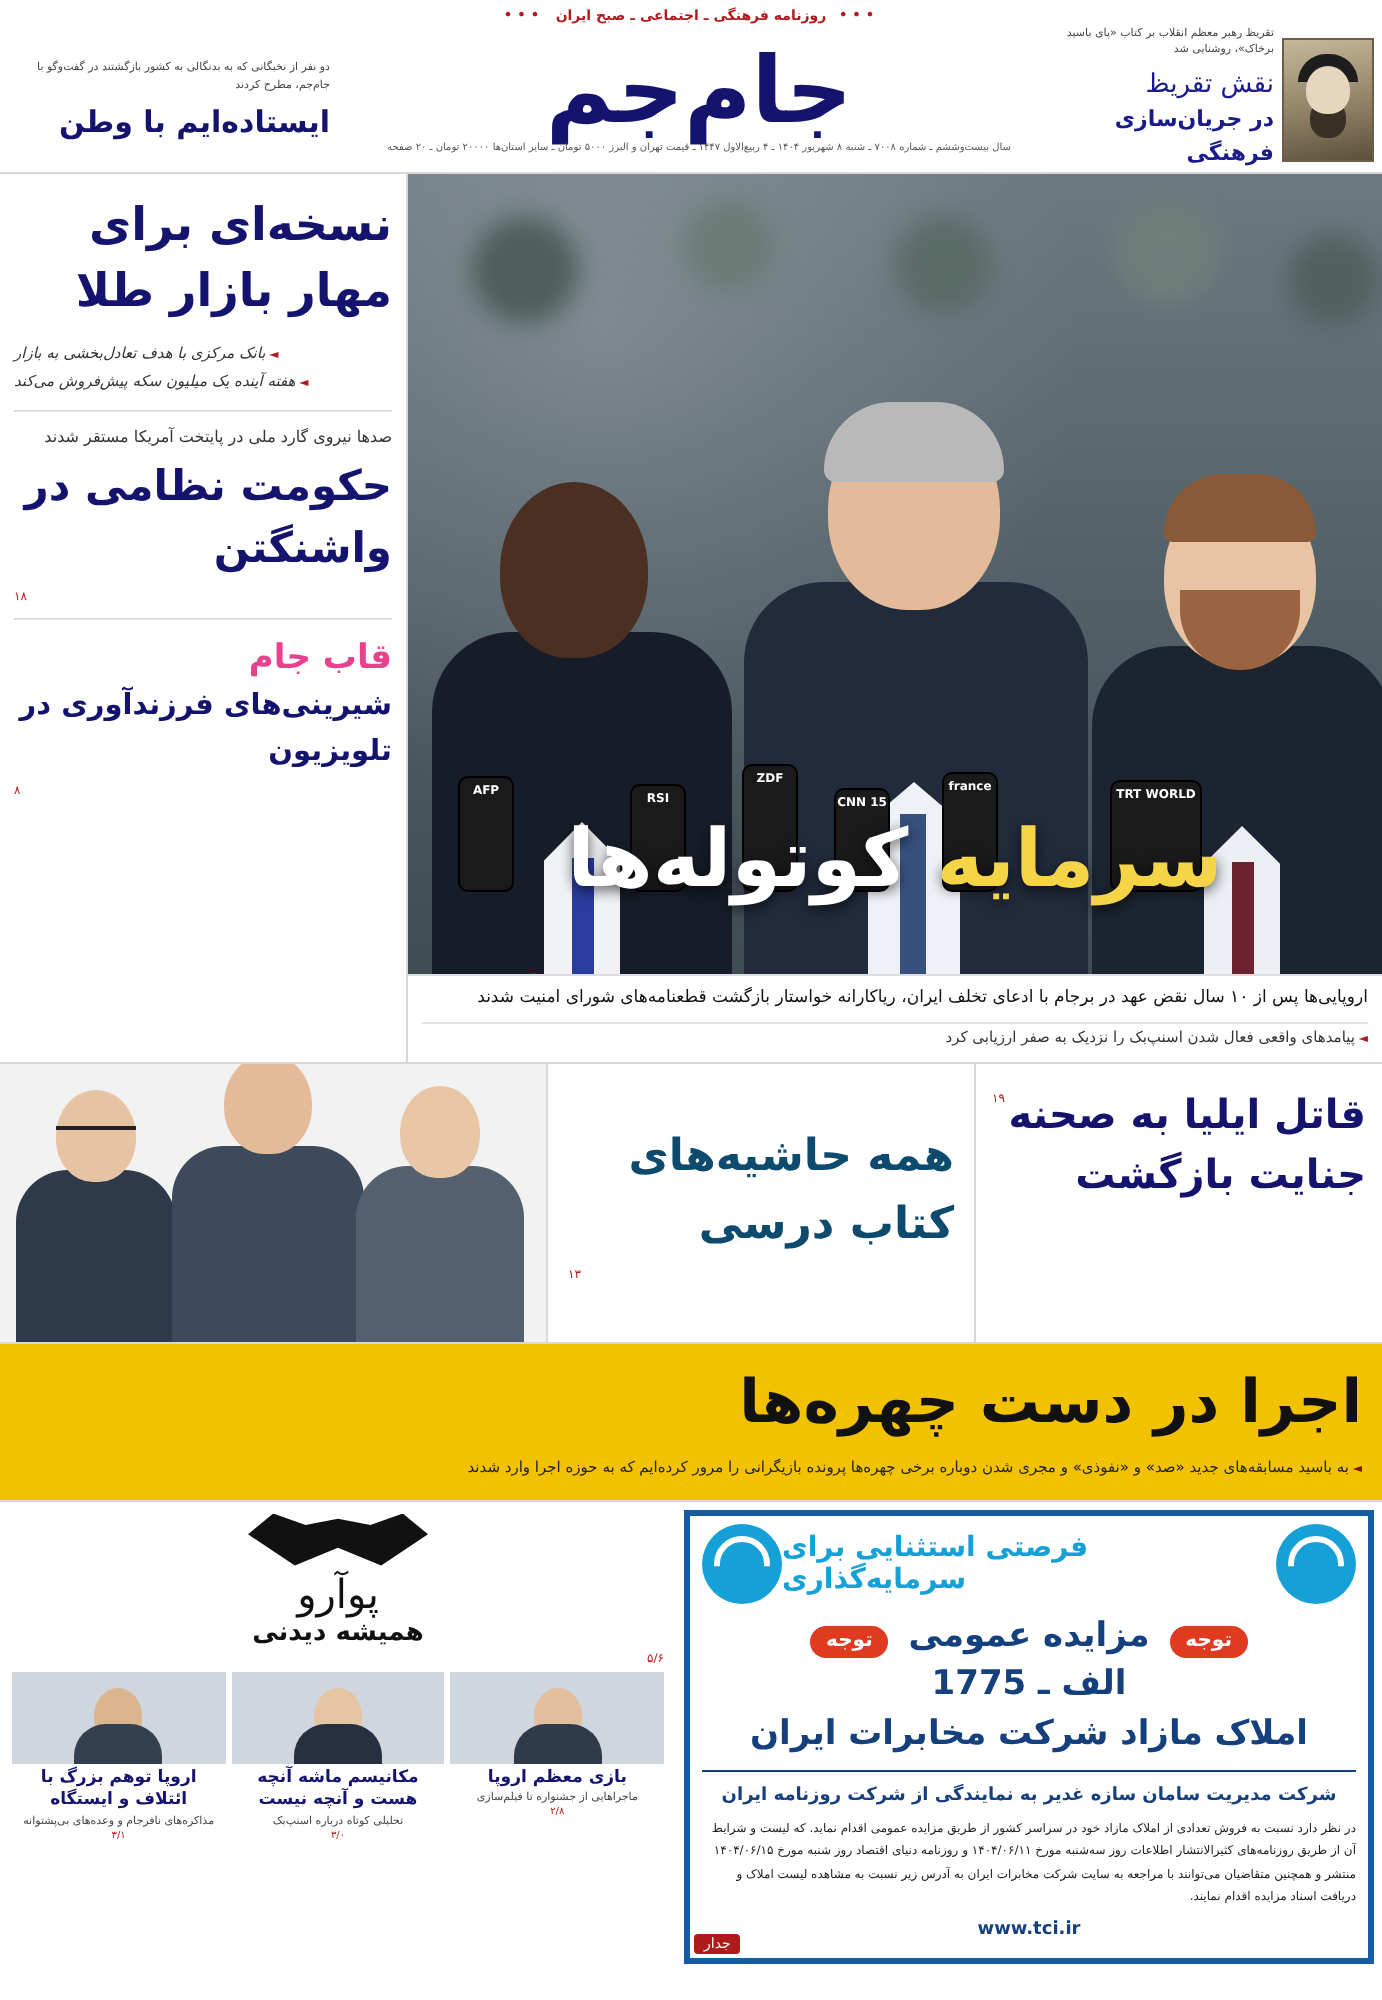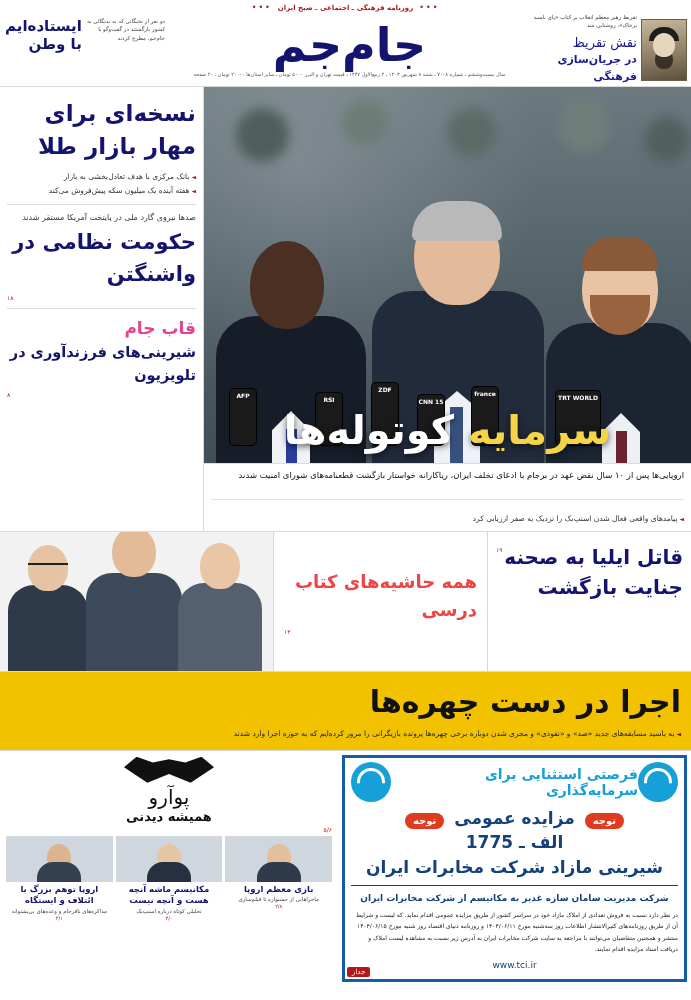--- a/index.html
+++ b/index.html
@@ -93,22 +93,22 @@
     letter-spacing: -2px;
     line-height: 1;
     font-family: "DejaVu Sans", sans-serif;
   }
   .logo-strip { font-size: 5px; color:#555; margin-top:3px; }
 
   .mh-left {
     width: 168px;
     padding: 4px 3px 3px 5px;
     display: flex;
-    flex-direction: row;
-    justify-content: flex-start;
+    flex-direction: column;
+    justify-content: center;
     text-align: right;
   }
   .mh-left .kicker { font-size: 5.5px; color:#444; line-height:1.5; margin-bottom:5px;}
   .mh-left .headline { font-size: 15px; font-weight:bold; color:#14146e; }
 
   
   .main {
     display: flex;
     height: 444px;
   }
@@ -188,21 +188,21 @@
   .overlay-title .accent { color:#f5d547; }
 
   .caption-bar {
     position:absolute; bottom:0; left:0; right:0;
     background:#fff;
     padding: 5px 7px 6px;
     border-top:1px solid #ddd;
   }
   .caption-bar .cap-main {
     font-size: 8.5px; color:#111; text-align:right; line-height:1.6;
-    border-bottom:1px solid #e2e2e2; padding-bottom:16px; margin-bottom:12px;
+    border-bottom:1px solid #e2e2e2; padding-bottom:4px; margin-bottom:0;
   }
   .cap-bullets { font-size:7.5px; color:#333; line-height:1.75; text-align:right; }
   .cap-bullets div::before { content:"◄ "; color:#b11a1a; font-size:6px; }
   .stamp {
     position:absolute; left:6px; bottom:26px;
     background:#b11a1a; color:#fff; font-size:8px; font-weight:bold;
     padding:3px 7px; transform: rotate(-7deg);
     border-radius:2px;
   }
 
@@ -210,21 +210,21 @@
   .side-col {
     width: 204px;
     border-right: 1px solid #d8d8d8;
     padding: 6px 7px;
     display:flex; flex-direction:column;
   }
   .side-h1 {
     font-size: 23px; font-weight:bold; color:#14146e;
     text-align:right; line-height:1.42; margin-top:4px;
   }
-  .side-bullets { font-size:7.5px; color:#333; line-height:1.8; margin-top:8px; text-align:right; }
+  .side-bullets { font-size:7.5px; color:#333; line-height:1.8; margin-top:8px; text-align:left;font-style:italic; }
   .side-bullets div::before { content:"◄ "; color:#b11a1a; font-size:6px; }
   .hr { border-top:1px solid #ddd; margin:7px 0; }
   .side-kicker { font-size:8px; color:#333; text-align:right; line-height:1.6; }
   .side-h2 {
     font-size: 21px; font-weight:bold; color:#14146e;
     text-align:right; line-height:1.5; margin-top:2px;
   }
   .pgnum { font-size:6px; color:#b11a1a; text-align:left; margin-top:4px; }
   .pink-logo {
     color:#e8428f; font-size:17px; font-weight:bold; text-align:right; margin-top:2px;
@@ -238,21 +238,21 @@
   .row3 { display:flex; height:140px; border-top:1px solid #d8d8d8; }
   .cell-right {
     width:204px; padding:10px 8px; border-left:1px solid #d8d8d8;
     display:flex; flex-direction:row; justify-content:center;
   }
   .cell-right .h { font-size:20px; font-weight:bold; color:#14146e; text-align:right; line-height:1.5; }
   .cell-mid {
     width:214px; padding:10px 10px; border-left:1px solid #d8d8d8;
     display:flex; flex-direction:column; justify-content:center;
   }
-  .cell-mid .h { font-size:18px; font-weight:bold; color:#ef4444; text-align:right; line-height:1.55; }
+  .cell-mid .h { font-size:22px; font-weight:bold; color:#0c4a6e; text-align:right; line-height:1.55; }
   .cell-photo { flex:1; position:relative; background:#f2f2f2; overflow:hidden; }
   .trio { position:absolute; inset:0; }
   .tperson { position:absolute; bottom:0; }
   .tp-head { position:absolute; border-radius:50% 50% 46% 46%; }
   .tp-body { position:absolute; bottom:0; border-radius:26px 26px 0 0; }
   .p1 { left:8px; width:80px; height:132px; }
   .p1 .tp-head { width:40px; height:46px; left:20px; top:6px; background:#e6c3a2; }
   .p1 .glasses { position:absolute; top:24px; left:20px; width:40px; height:8px; border-top:2px solid #222; }
   .p1 .tp-body { width:80px; height:86px; left:0; background:#2e3a4a; }
   .p2 { left:86px; width:96px; height:146px; }
@@ -289,34 +289,34 @@
   .ad-head { display:flex; align-items:center; justify-content:space-between; }
   .ad-logo {
     width:40px;height:40px;border-radius:50%;
     background:#15a0d8; position:relative; flex:0 0 auto;
   }
   .ad-logo::after{
     content:""; position:absolute; inset:6px;
     border:3px solid #fff; border-radius:50%;
     clip-path: polygon(0 0,100% 0,100% 55%,0 55%);
   }
-  .ad-title { font-size:14px; font-weight:bold; color:#15a0d8; text-align:right; flex:1; }
+  .ad-title { font-size:14px; font-weight:bold; color:#15a0d8; text-align:left; flex:1; }
   .ad-mid { text-align:center; margin-top:4px; position:relative; }
   .ad-mid .l { font-size:17px; font-weight:bold; color:#15407e; line-height:1.45; }
   .tavajoh {
     display:inline-block; background:#e03a1f; color:#fff;
     font-size:10px; font-weight:bold; padding:1px 8px; border-radius:9px;
     margin:0 4px;
   }
   .ad-body {
     margin-top:5px; border-top:1px solid #15407e; padding-top:4px;
     font-size:6px; color:#222; text-align:right; line-height:1.85;
   }
   .ad-body .b-title { font-size:9px; font-weight:bold; color:#15407e; text-align:center; margin-bottom:3px; }
-  .ad-url { color:#15407e; font-weight:normal; font-size:9px; text-align:center; margin-top:3px; }
+  .ad-url { color:#15407e; font-weight:bold; font-size:9px; text-align:center; margin-top:3px; }
 
   .bottom-right { flex:1; padding:4px 6px; }
   .mustache {
     width:90px; height:26px; margin:2px auto 0;
     background:#111;
     clip-path: polygon(0 40%, 14% 0, 32% 22%, 50% 10%, 68% 22%, 86% 0, 100% 40%, 74% 100%, 50% 66%, 26% 100%);
   }
   .br-title { font-size:20px; font-weight:normal; color:#111; text-align:center; margin-top:2px; }
   .br-sub { font-size:13px; font-weight:bold; color:#111; text-align:center; }
   .br-pg { font-size:6px; color:#b11a1a; text-align:right; margin-top:2px; }
@@ -485,24 +485,24 @@
         <span class="ad-title">فرصتی استثنایی برای سرمایه‌گذاری</span>
         <span class="ad-logo"></span>
       </div>
       <div class="ad-mid">
         <div class="l">
           <span class="tavajoh">توجه</span>
           <span>مزایده عمومی</span>
           <span class="tavajoh">توجه</span>
         </div>
         <div class="l">الف ـ 1775</div>
-        <div class="l">شیرینی مازاد شرکت مخابرات ایران</div>
+        <div class="l">املاک مازاد شرکت مخابرات ایران</div>
       </div>
       <div class="ad-body">
-        <div class="b-title">شرکت مدیریت سامان سازه غدیر به مکانیسم از شرکت مخابرات ایران</div>
+        <div class="b-title">شرکت مدیریت سامان سازه غدیر به نمایندگی از شرکت روزنامه ایران</div>
         <div>در نظر دارد نسبت به فروش تعدادی از املاک مازاد خود در سراسر کشور از طریق مزایده عمومی اقدام نماید. که لیست و شرایط آن از طریق روزنامه‌های کثیرالانتشار اطلاعات روز سه‌شنبه مورخ ۱۴۰۴/۰۶/۱۱ و روزنامه دنیای اقتصاد روز شنبه مورخ ۱۴۰۴/۰۶/۱۵ منتشر و همچنین متقاضیان می‌توانند با مراجعه به سایت شرکت مخابرات ایران به آدرس زیر نسبت به مشاهده لیست املاک و دریافت اسناد مزایده اقدام نمایند.</div>
         <div class="ad-url">www.tci.ir</div>
       </div>
       <div class="sidetab">جدار</div>
     </div>
 
     <div class="bottom-right">
       <div class="mustache"></div>
       <div class="br-title">پوآرو</div>
       <div class="br-sub">همیشه دیدنی</div>

